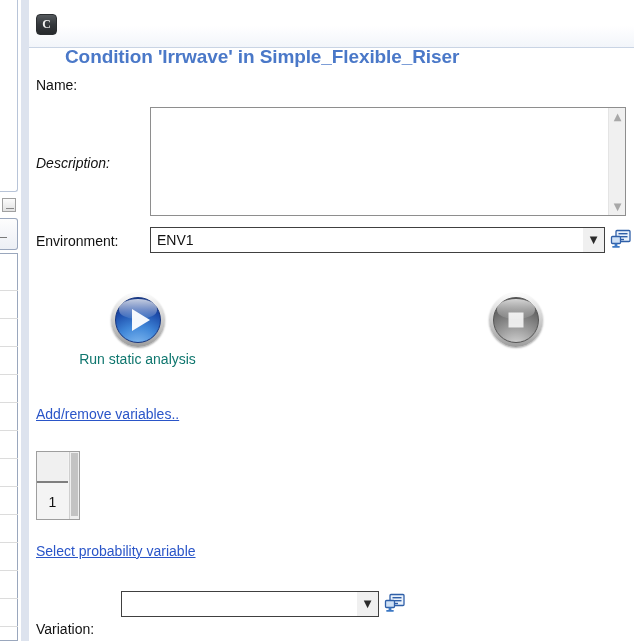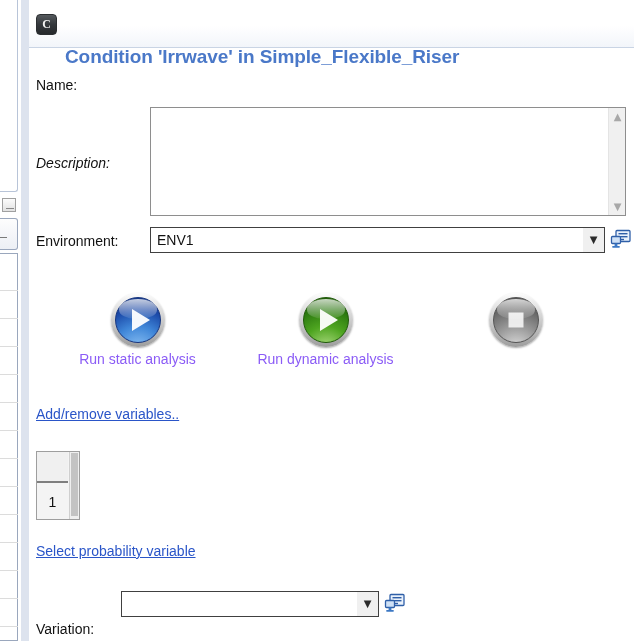--- a/index.html
+++ b/index.html
@@ -296,21 +296,21 @@
     pointer-events: none;
   }
   .orb .glyph {
     position: absolute;
     left: 0; top: 0;
     width: 54px; height: 54px;
   }
   .btn-caption {
     margin-top: 4px;
     font-size: 14px;
-    color: #8b5cf6;
+    color: #0f766e;
     white-space: nowrap;
   }
   .btn-caption.disabled { color: #9a9a9a; }
 
   #btn-static { left: 11px; top: 293px; width: 195px; }
   #btn-dynamic { left: 199px; top: 293px; width: 195px; }
   #btn-stop { left: 400px; top: 293px; width: 173px; }
 
   
   .link {
@@ -437,31 +437,20 @@
       <div class="ring"></div>
       <div class="face"></div>
       <svg class="glyph" viewBox="0 0 54 54">
         <polygon points="21,16 39,27 21,38" fill="#ffffff" opacity="0.95"></polygon>
       </svg>
       <div class="gloss"></div>
     </div>
     <div class="btn-caption">Run static analysis</div>
   </div>
 
-  <div class="action-btn" id="btn-dynamic">
-    <div class="orb green">
-      <div class="ring"></div>
-      <div class="face"></div>
-      <svg class="glyph" viewBox="0 0 54 54">
-        <polygon points="21,16 39,27 21,38" fill="#ffffff" opacity="0.95"></polygon>
-      </svg>
-      <div class="gloss"></div>
-    </div>
-    <div class="btn-caption">Run dynamic analysis</div>
-  </div>
 
   <div class="action-btn" id="btn-stop">
     <div class="orb gray">
       <div class="ring"></div>
       <div class="face"></div>
       <svg class="glyph" viewBox="0 0 54 54">
         <rect x="19.5" y="19.5" width="15" height="15" fill="#f0f0f0" opacity="0.95"></rect>
       </svg>
       <div class="gloss"></div>
     </div>

